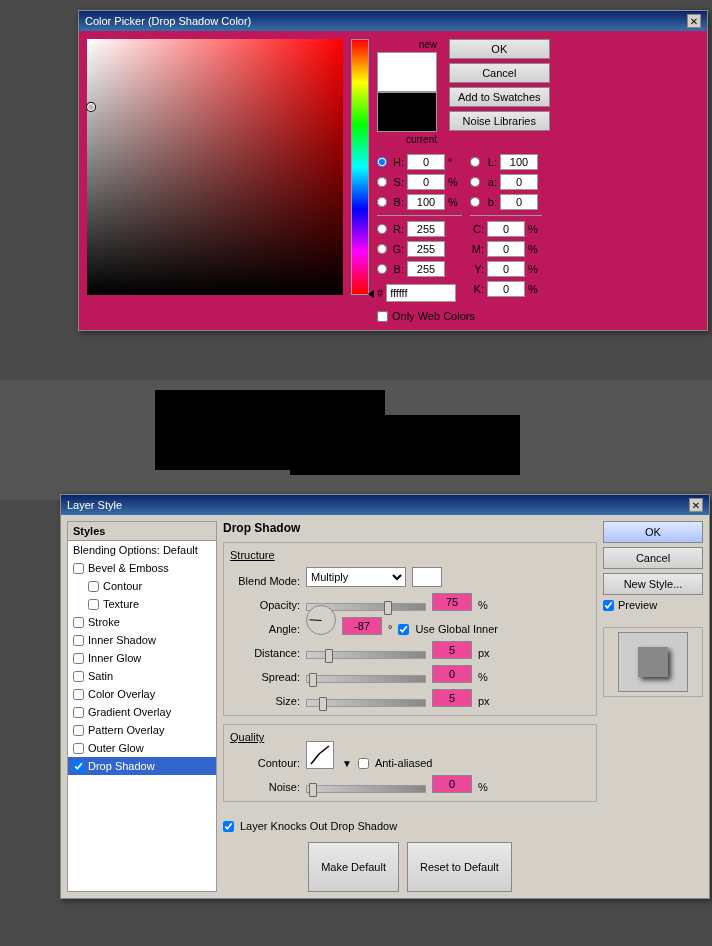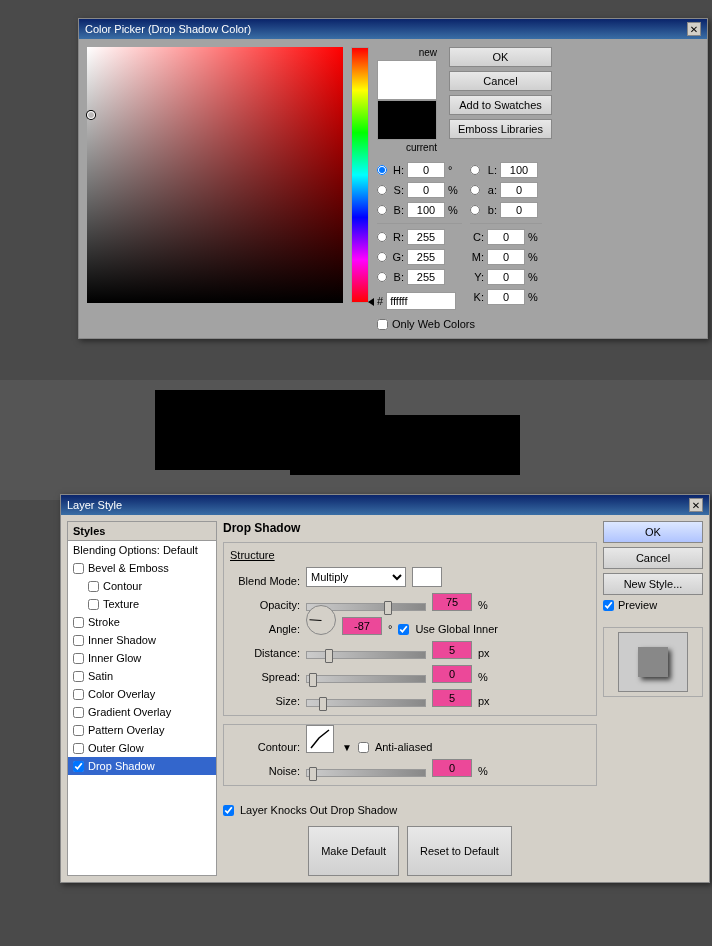--- a/index.html
+++ b/index.html
@@ -10,24 +10,24 @@
       color: #000;
       width: 712px;
       height: 946px;
       overflow: hidden;
       position: relative;
     }
 
     
     .color-picker-dialog {
       position: absolute;
-      top: 18px;
+      top: 10px;
       left: 78px;
       width: 630px;
-      background: #a3a3a3;
+      background: #be185d;
       border: 1px solid #888;
       box-shadow: 2px 2px 6px rgba(0,0,0,0.5);
     }
     .dialog-titlebar {
       background: linear-gradient(to bottom, #0a246a, #3a6ea5);
       color: white;
       padding: 3px 6px;
       display: flex;
       justify-content: space-between;
       align-items: center;
@@ -511,21 +511,21 @@
           <div class="cp-swatches-pair">
             <div class="cp-new-color"></div>
             <div class="cp-current-color"></div>
           </div>
           <div class="cp-current-label">current</div>
         </div>
         <div class="cp-swatch-buttons">
           <button class="cp-btn cp-btn-ok">OK</button>
           <button class="cp-btn">Cancel</button>
           <button class="cp-btn">Add to Swatches</button>
-          <button class="cp-btn">Emboss Libraries</button>
+          <button class="cp-btn">Noise Libraries</button>
         </div>
       </div>
 
       <div class="cp-inputs-area">
 
         <div class="cp-inputs-left">
           <div class="cp-row">
             <input type="radio" class="cp-radio" name="cp-mode" checked="" style="">
             <span class="cp-label">H:</span>
             <input type="text" class="cp-input" value="0" style="">
@@ -738,20 +738,21 @@
           <span class="ls-row-label">Size:</span>
           <div class="ls-slider-container">
             <div class="ls-slider-thumb" style="left: 10%;"></div>
           </div>
           <input type="text" class="ls-input" value="5" style="">
           <span class="ls-unit">px</span>
         </div>
       </div>
 
       <div class="ls-quality-group">
+        <div class="ls-section-subtitle">Quality</div>
 
         <div class="ls-row">
           <span class="ls-row-label">Contour:</span>
           <div class="ls-contour-preview">
             <svg width="22" height="22" viewBox="0 0 22 22">
               <polyline points="2,20 10,10 20,2" fill="none" stroke="#000" stroke-width="1.5"></polyline>
             </svg>
           </div>
           <span style="font-size:10px; margin-left:2px;">▼</span>
           <input type="checkbox" class="ls-checkbox" style="">

